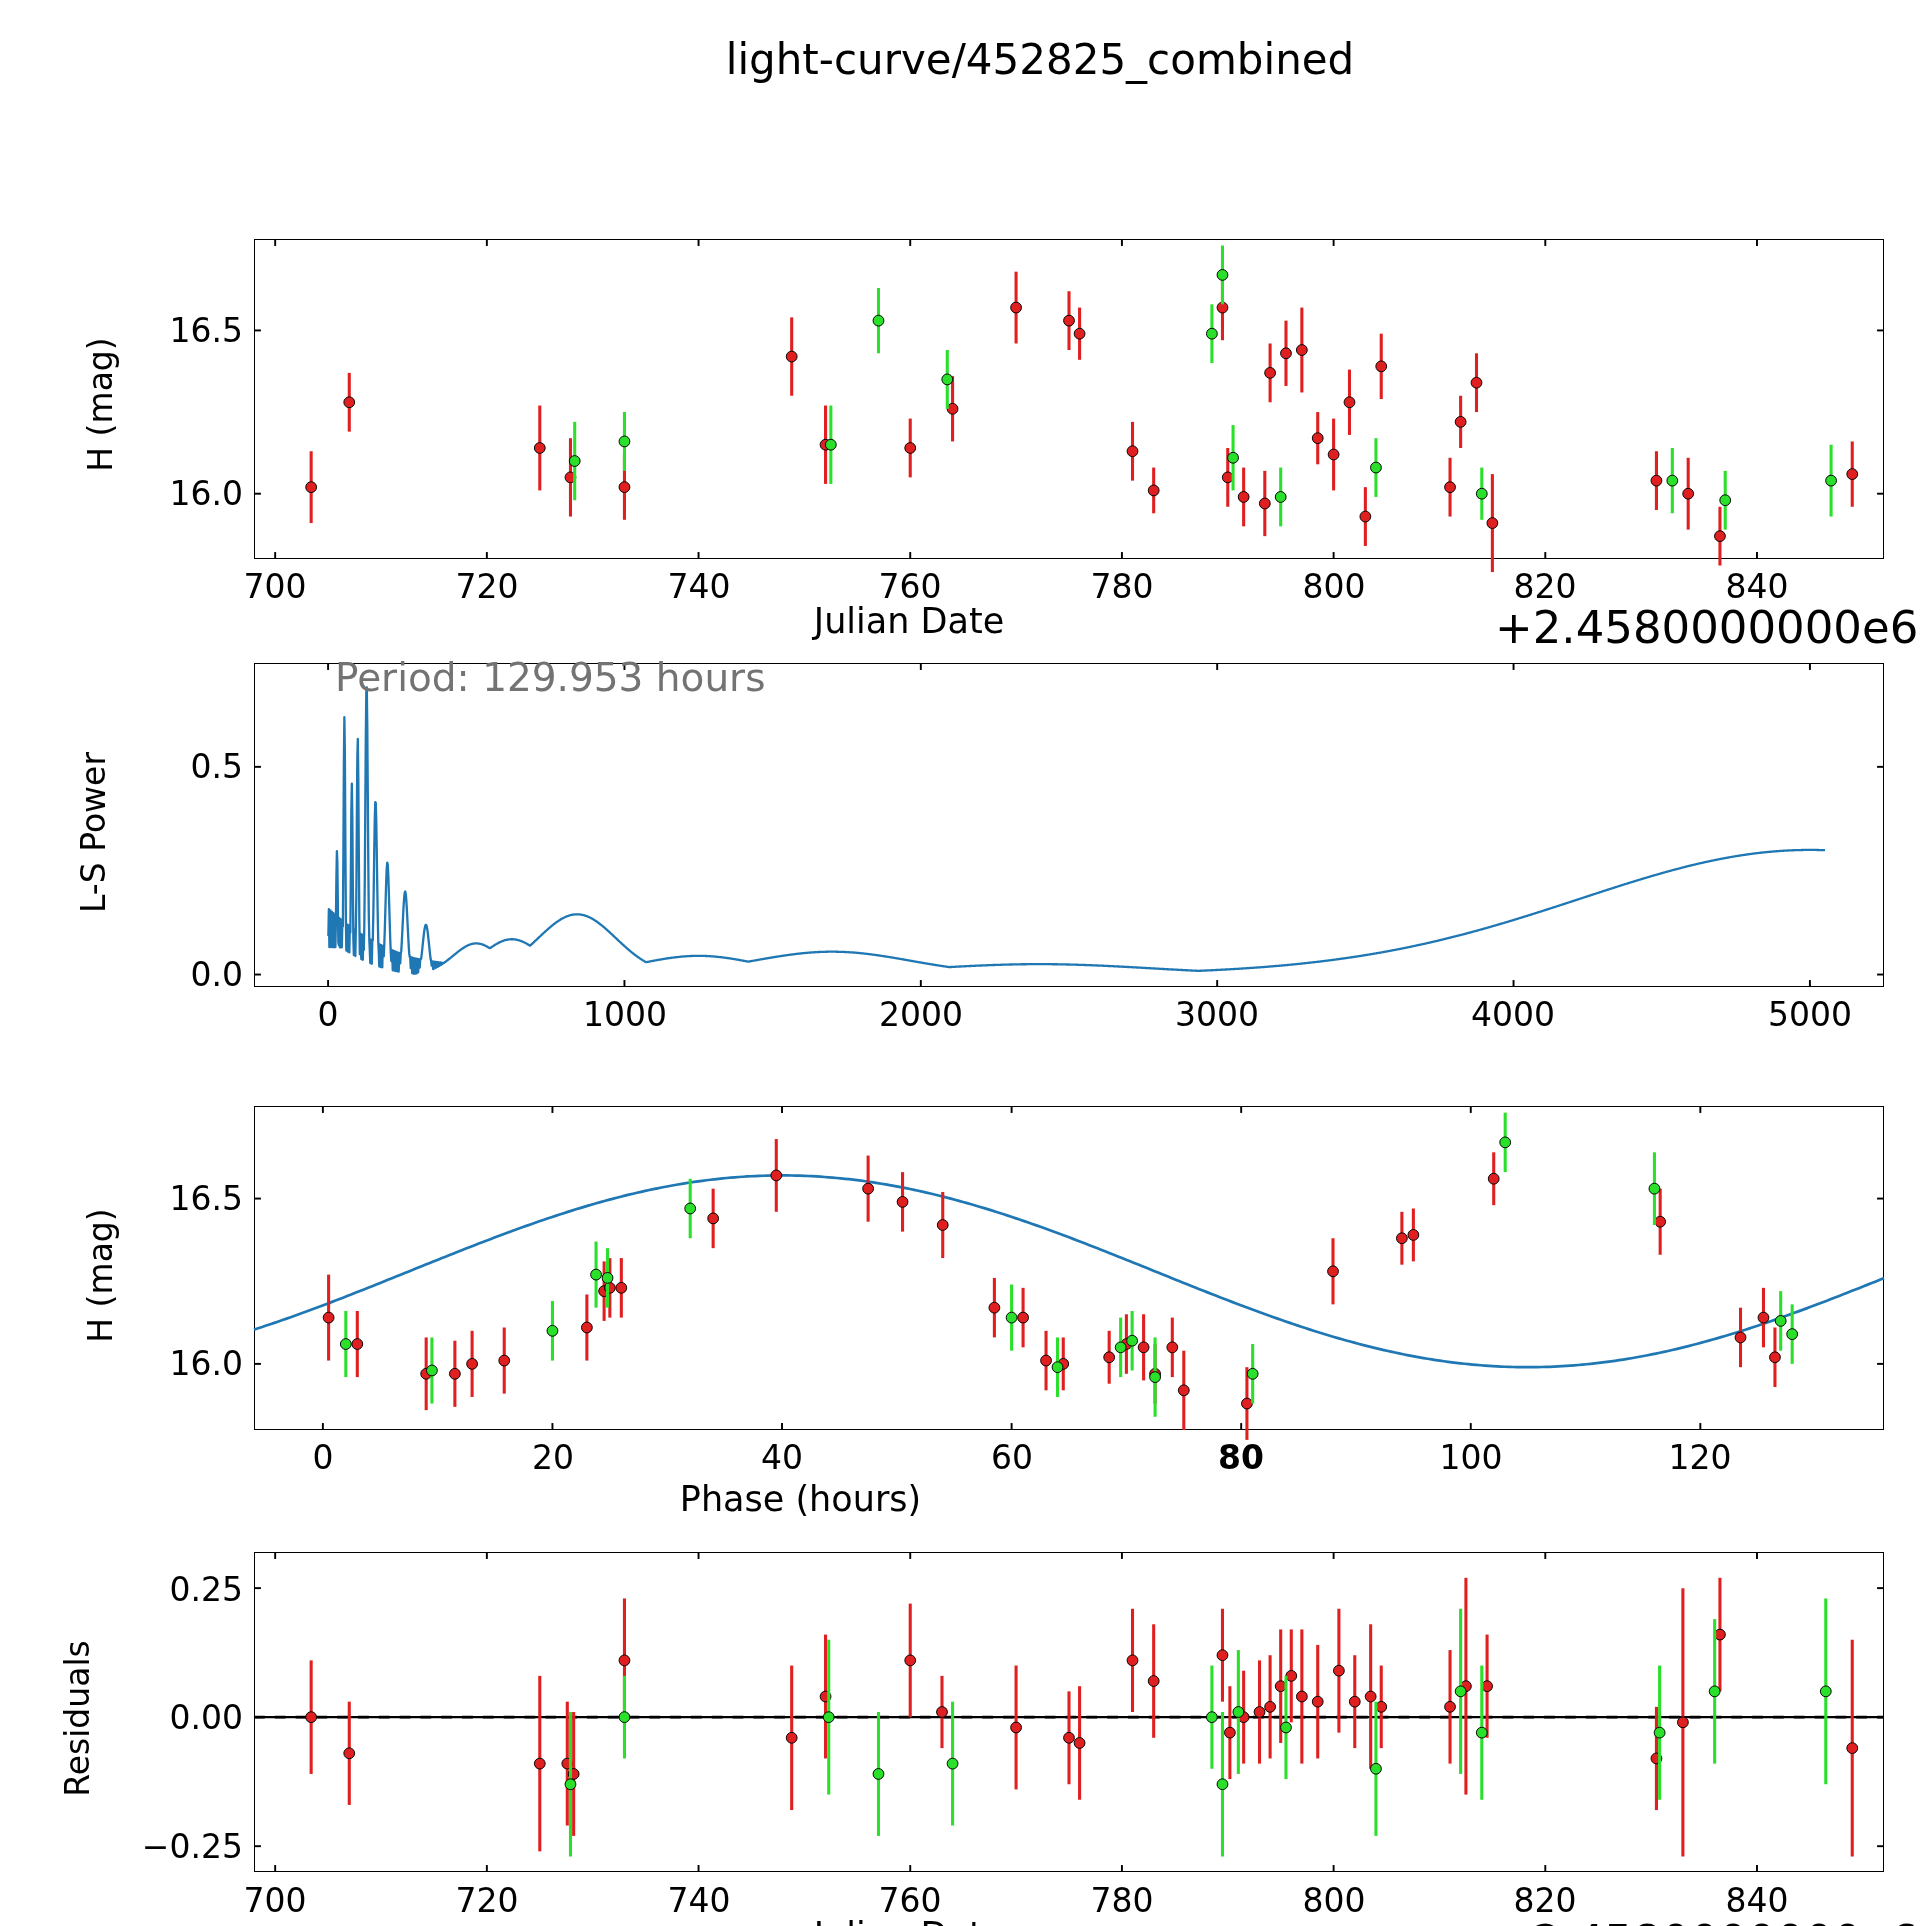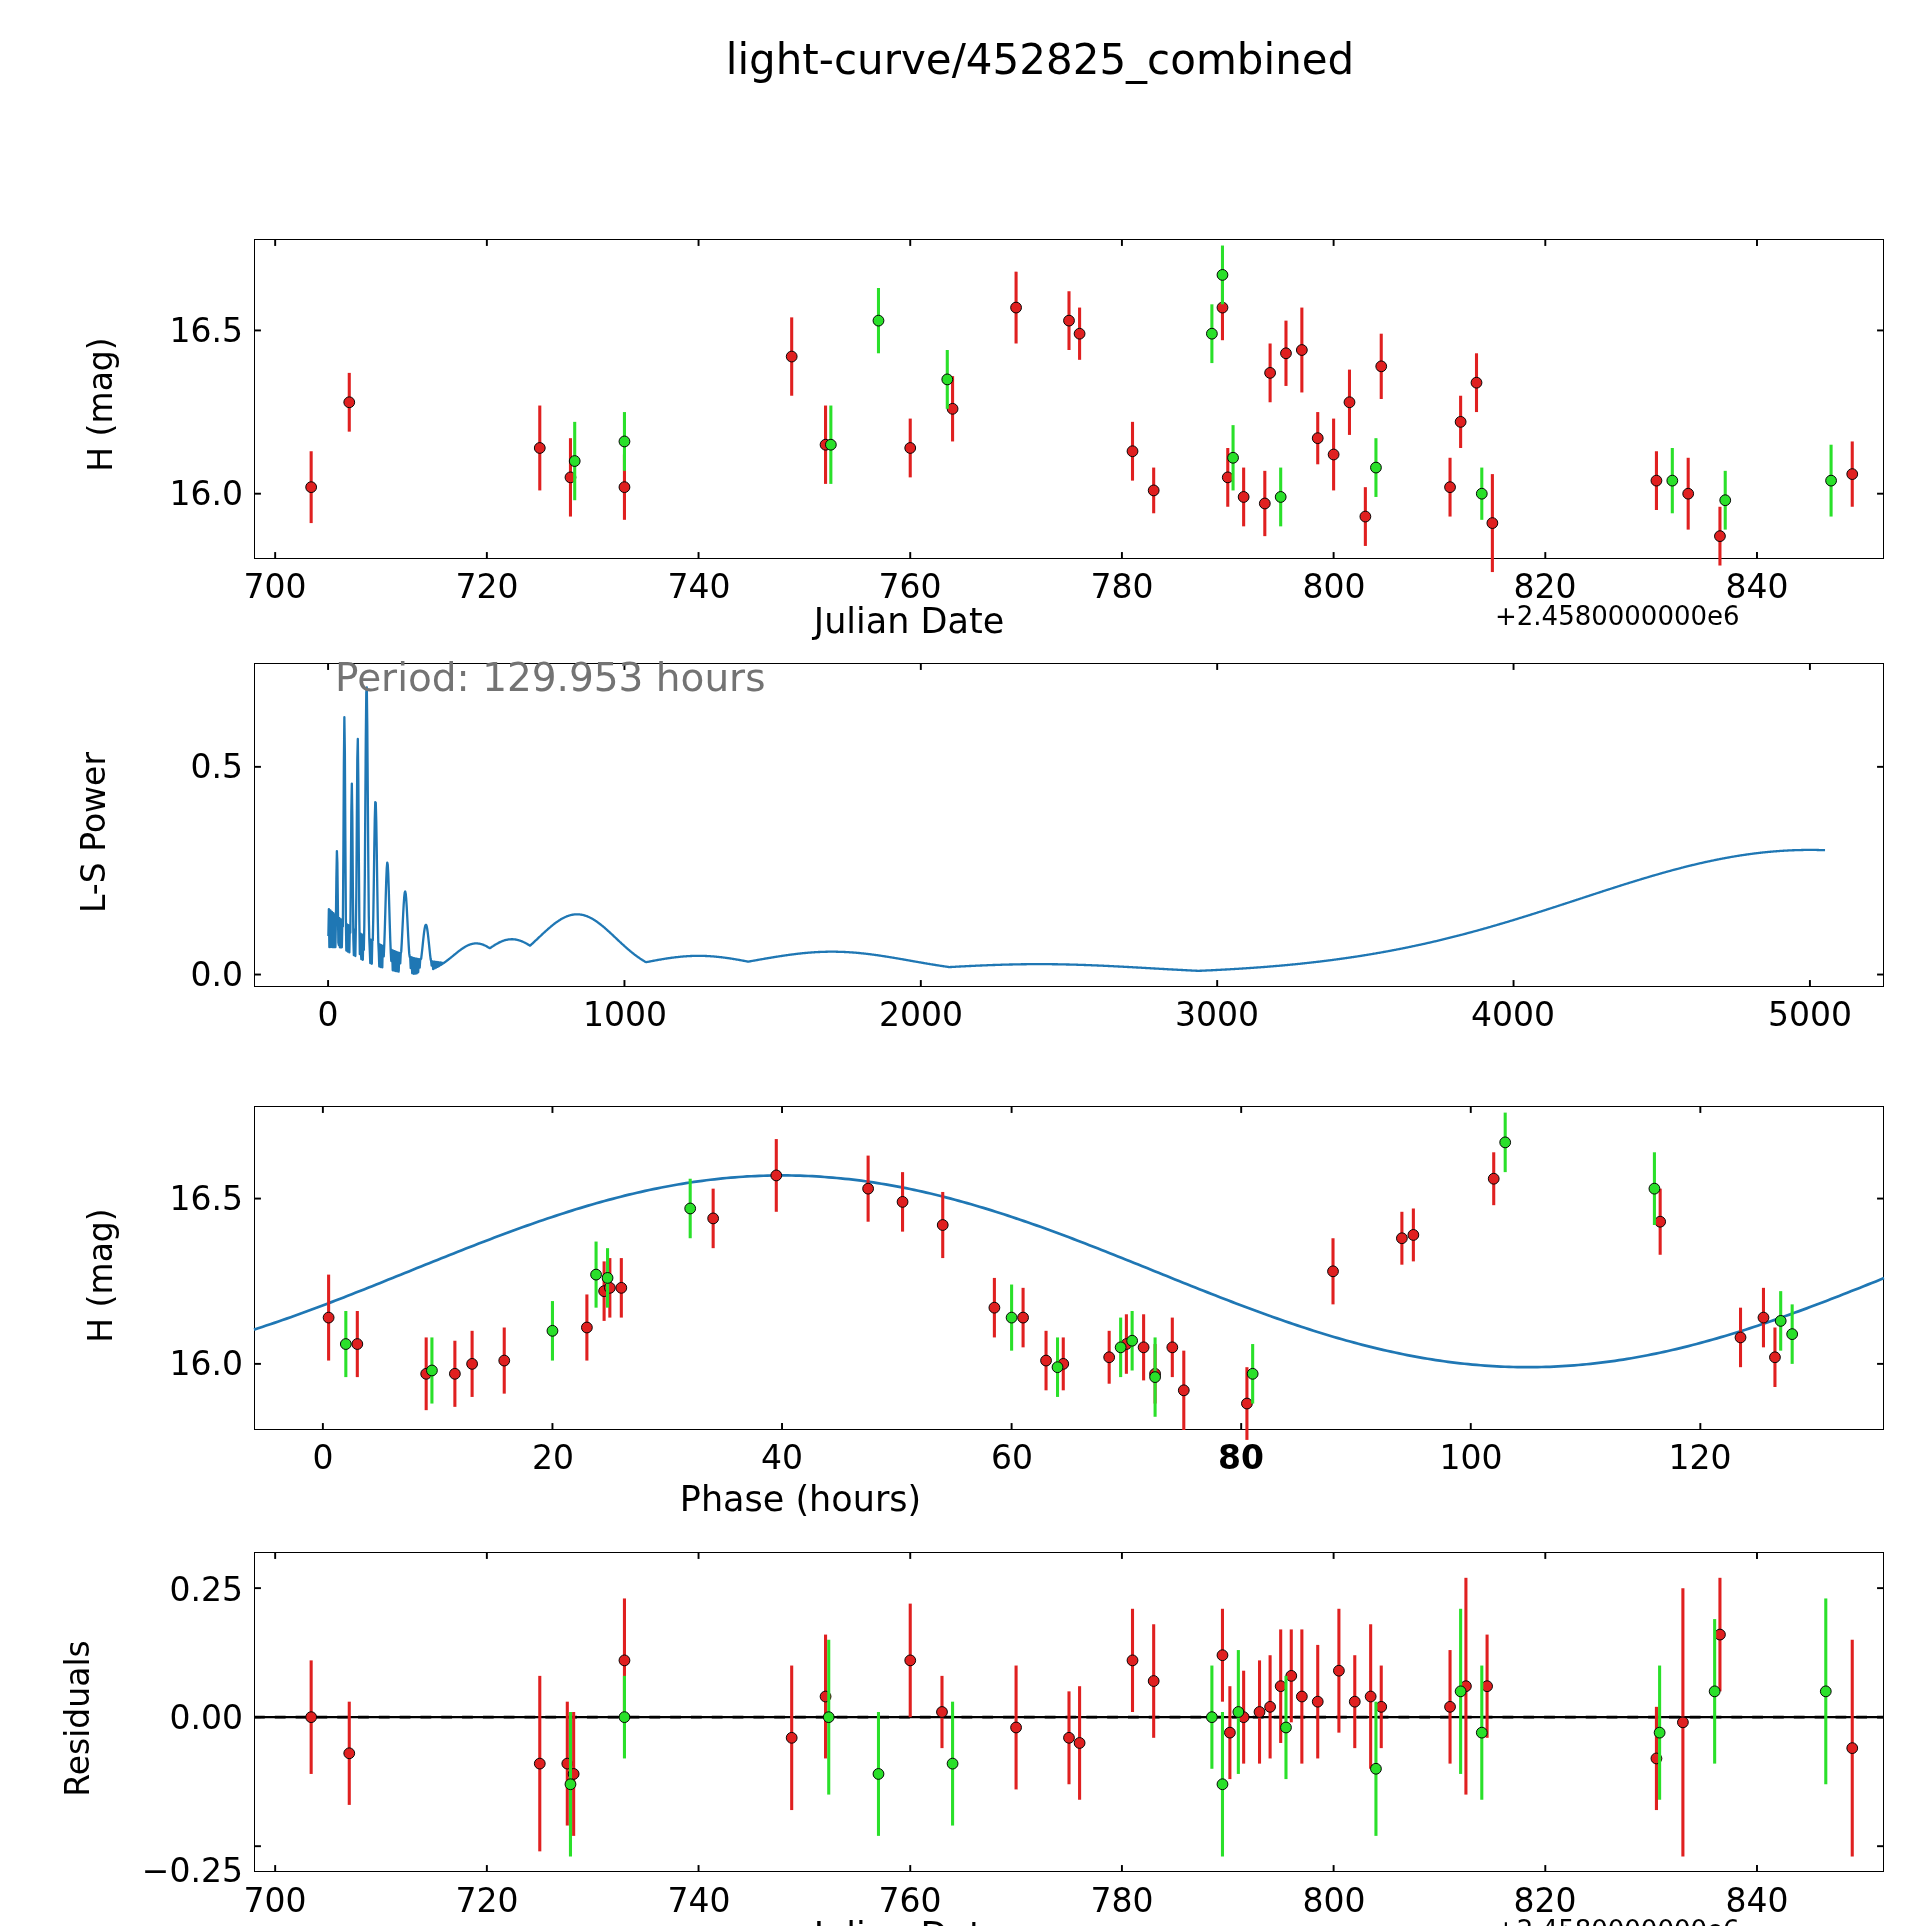--- a/index.html
+++ b/index.html
@@ -60,21 +60,21 @@
   }
   .xlabel {
     position: absolute;
     font-size: 35px;
     color: #000;
     white-space: nowrap;
     text-align: center;
   }
   .offset-label {
     position: absolute;
-    font-size: 26px;
+    font-size: 45px;
     color: #000;
     white-space: nowrap;
   }
   .tick-label {
     position: absolute;
     font-size: 33px;
     color: #000;
     white-space: nowrap;
   }
   .annot {
@@ -547,19 +547,19 @@
   <div class="offset-label" style="left:1495px; top:1915px;">+2.4580000000e6</div>
   <div id="ticks4">
       <div class="tick-label" style="left: 275px; top: 1881px; transform: translateX(-50%);">700</div>
       <div class="tick-label" style="left: 487px; top: 1881px; transform: translateX(-50%);">720</div>
       <div class="tick-label" style="left: 699px; top: 1881px; transform: translateX(-50%);">740</div>
       <div class="tick-label" style="left: 910px; top: 1881px; transform: translateX(-50%);">760</div>
       <div class="tick-label" style="left: 1122px; top: 1881px; transform: translateX(-50%);">780</div>
       <div class="tick-label" style="left: 1334px; top: 1881px; transform: translateX(-50%);">800</div>
       <div class="tick-label" style="left: 1545px; top: 1881px; transform: translateX(-50%);">820</div>
       <div class="tick-label" style="left: 1757px; top: 1881px; transform: translateX(-50%);">840</div>
-      <div class="tick-label" style="left: 243px; top: 1846px; transform: translate(-100%, -50%); margin-top: 24px;">−0.25</div>
+      <div class="tick-label" style="left: 243px; top: 1846px; transform: translate(-100%, -50%);">−0.25</div>
       <div class="tick-label" style="left: 243px; top: 1717px; transform: translate(-100%, -50%);">0.00</div>
       <div class="tick-label" style="left: 243px; top: 1589px; transform: translate(-100%, -50%);">0.25</div>
     </div>
 
 </div>
 
 
 </body></html>

